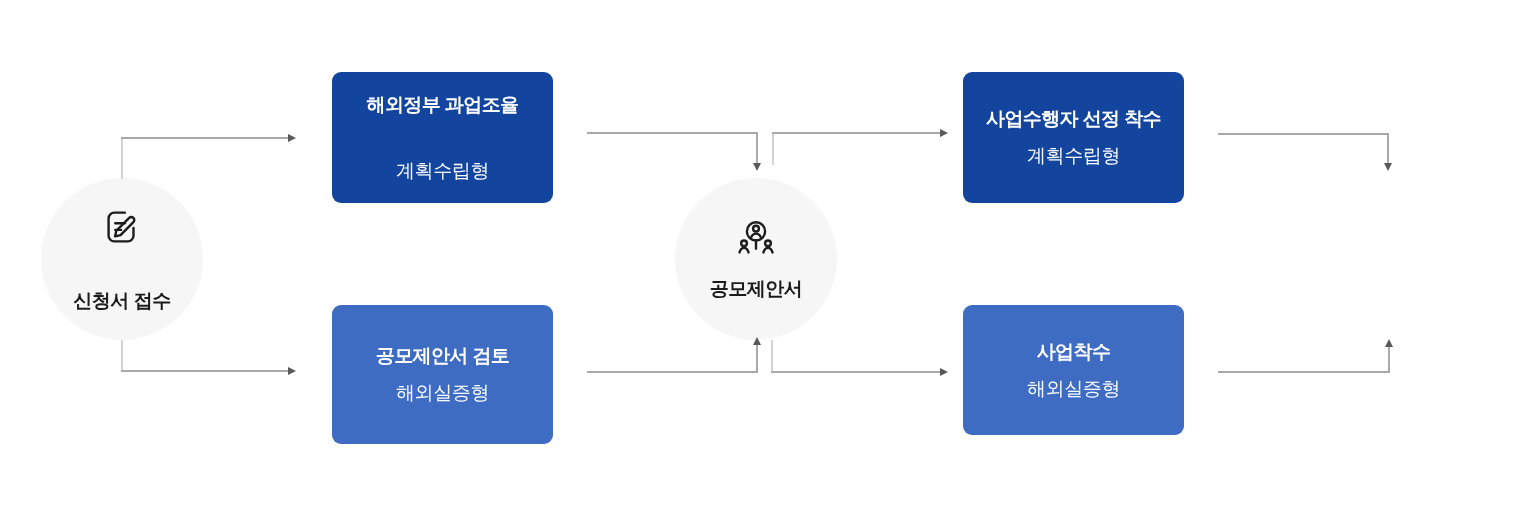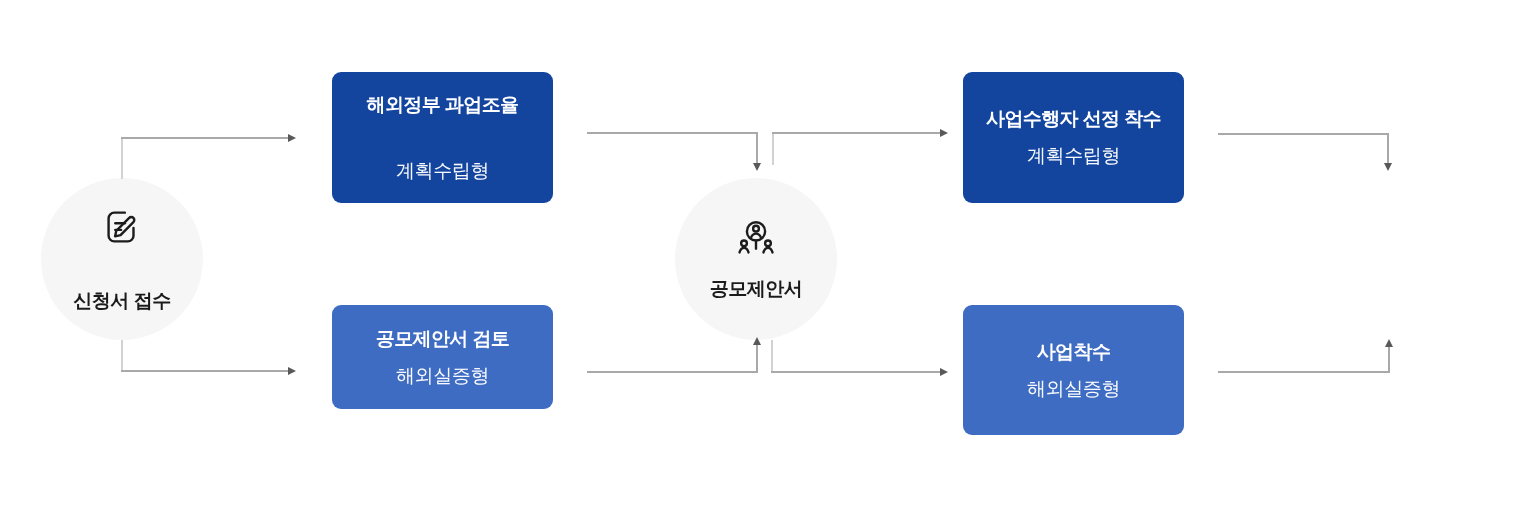--- a/index.html
+++ b/index.html
@@ -23,21 +23,21 @@
   .c-right{left:1308px;top:178px;}
 
   
   .flow-box{position:absolute;width:221px;border-radius:9px;display:flex;flex-direction:column;
     align-items:center;justify-content:center;gap:11px;color:var(--box-text);}
   .flow-box .box-title{font-size:19px;font-weight:700;letter-spacing:-0.6px;white-space:nowrap;}
   .flow-box .box-subtitle{font-size:19px;font-weight:400;letter-spacing:-0.4px;opacity:.97;}
   .b-dark{background:var(--dark-blue);}
   .b-light{background:var(--light-blue);}
   .b-tl{left:332px;top:72px;height:131px;gap:40px;}
-  .b-bl{left:332px;top:305px;height:104px;}
+  .b-bl{left:332px;top:305px;height:139px;}
   .b-tr{left:963px;top:72px;height:131px;}
   .b-br{left:963px;top:305px;height:130px;}
 
   
   .h-line{position:absolute;height:2px;background:var(--line);}
   .v-line{position:absolute;width:2px;background:var(--line);}
   .stub{background:var(--stub);}
   .ah{position:absolute;width:0;height:0;}
   .ah-right{border-top:4px solid transparent;border-bottom:4px solid transparent;border-left:8px solid var(--arrowhead);}
   .ah-down{border-left:4px solid transparent;border-right:4px solid transparent;border-top:8px solid var(--arrowhead);}

